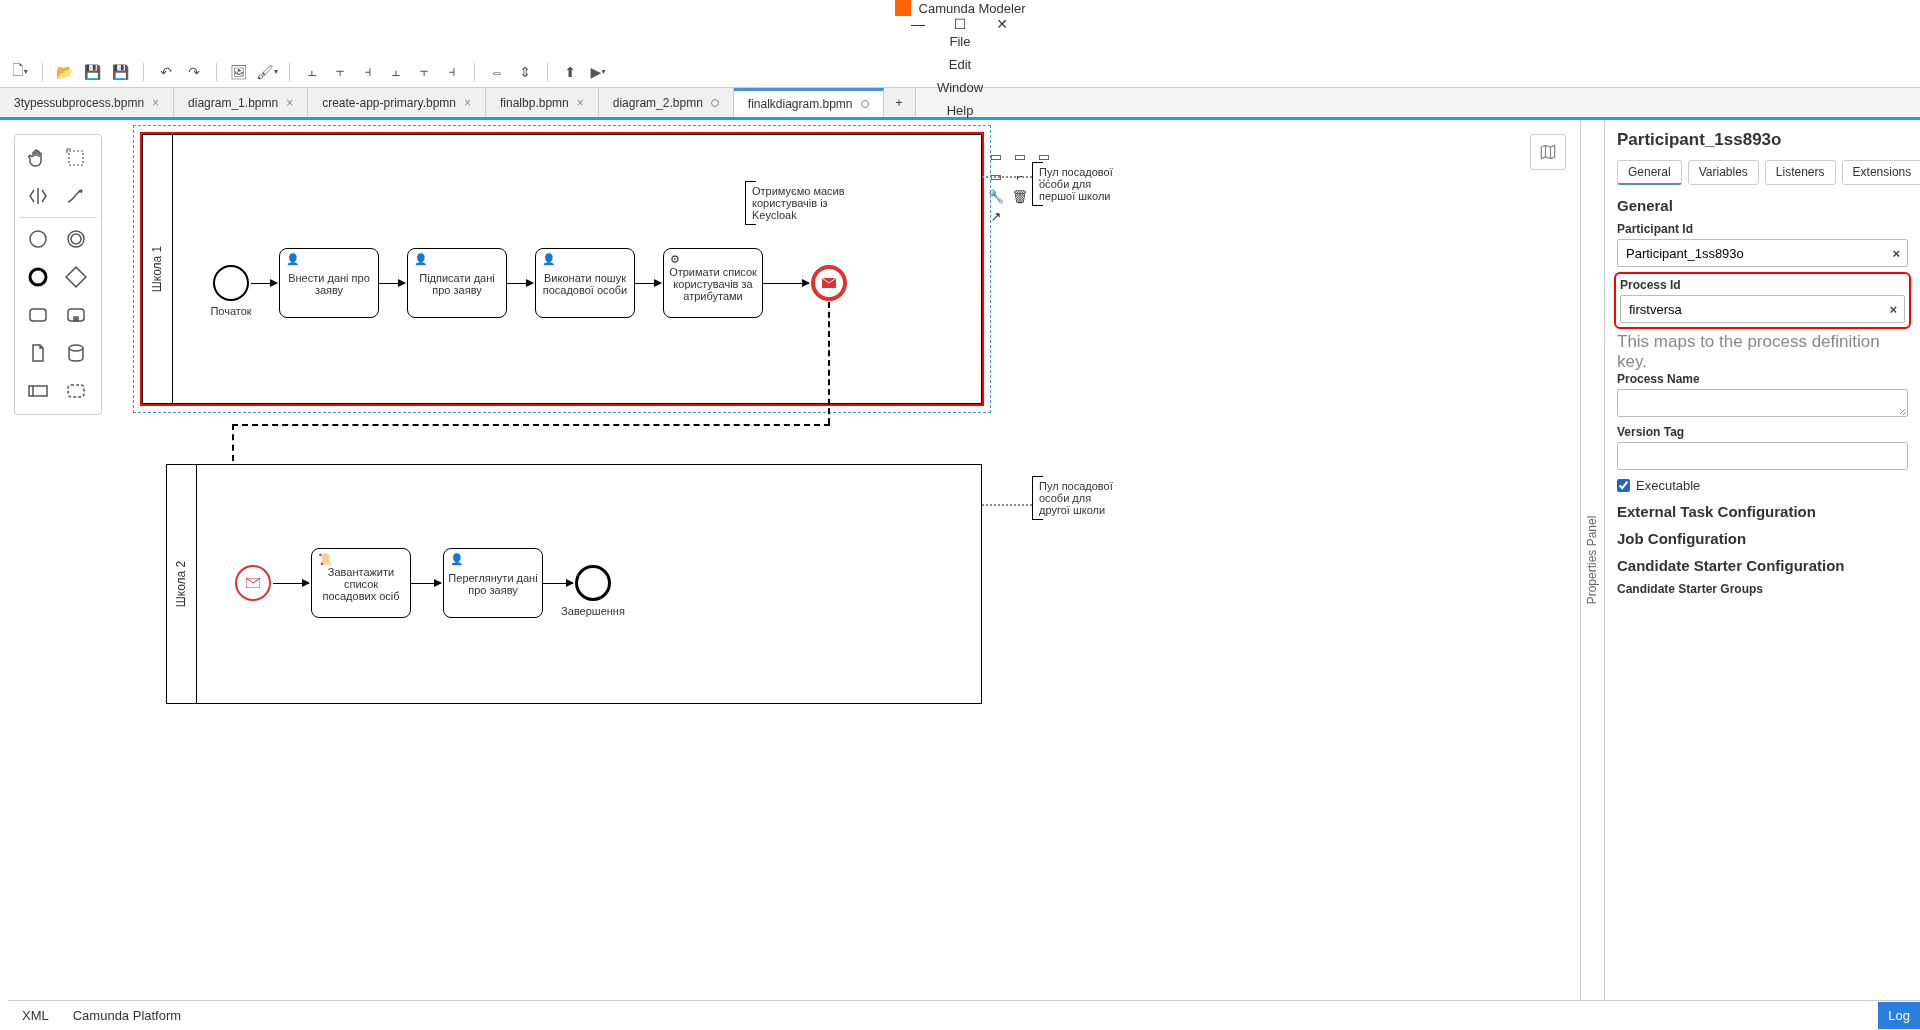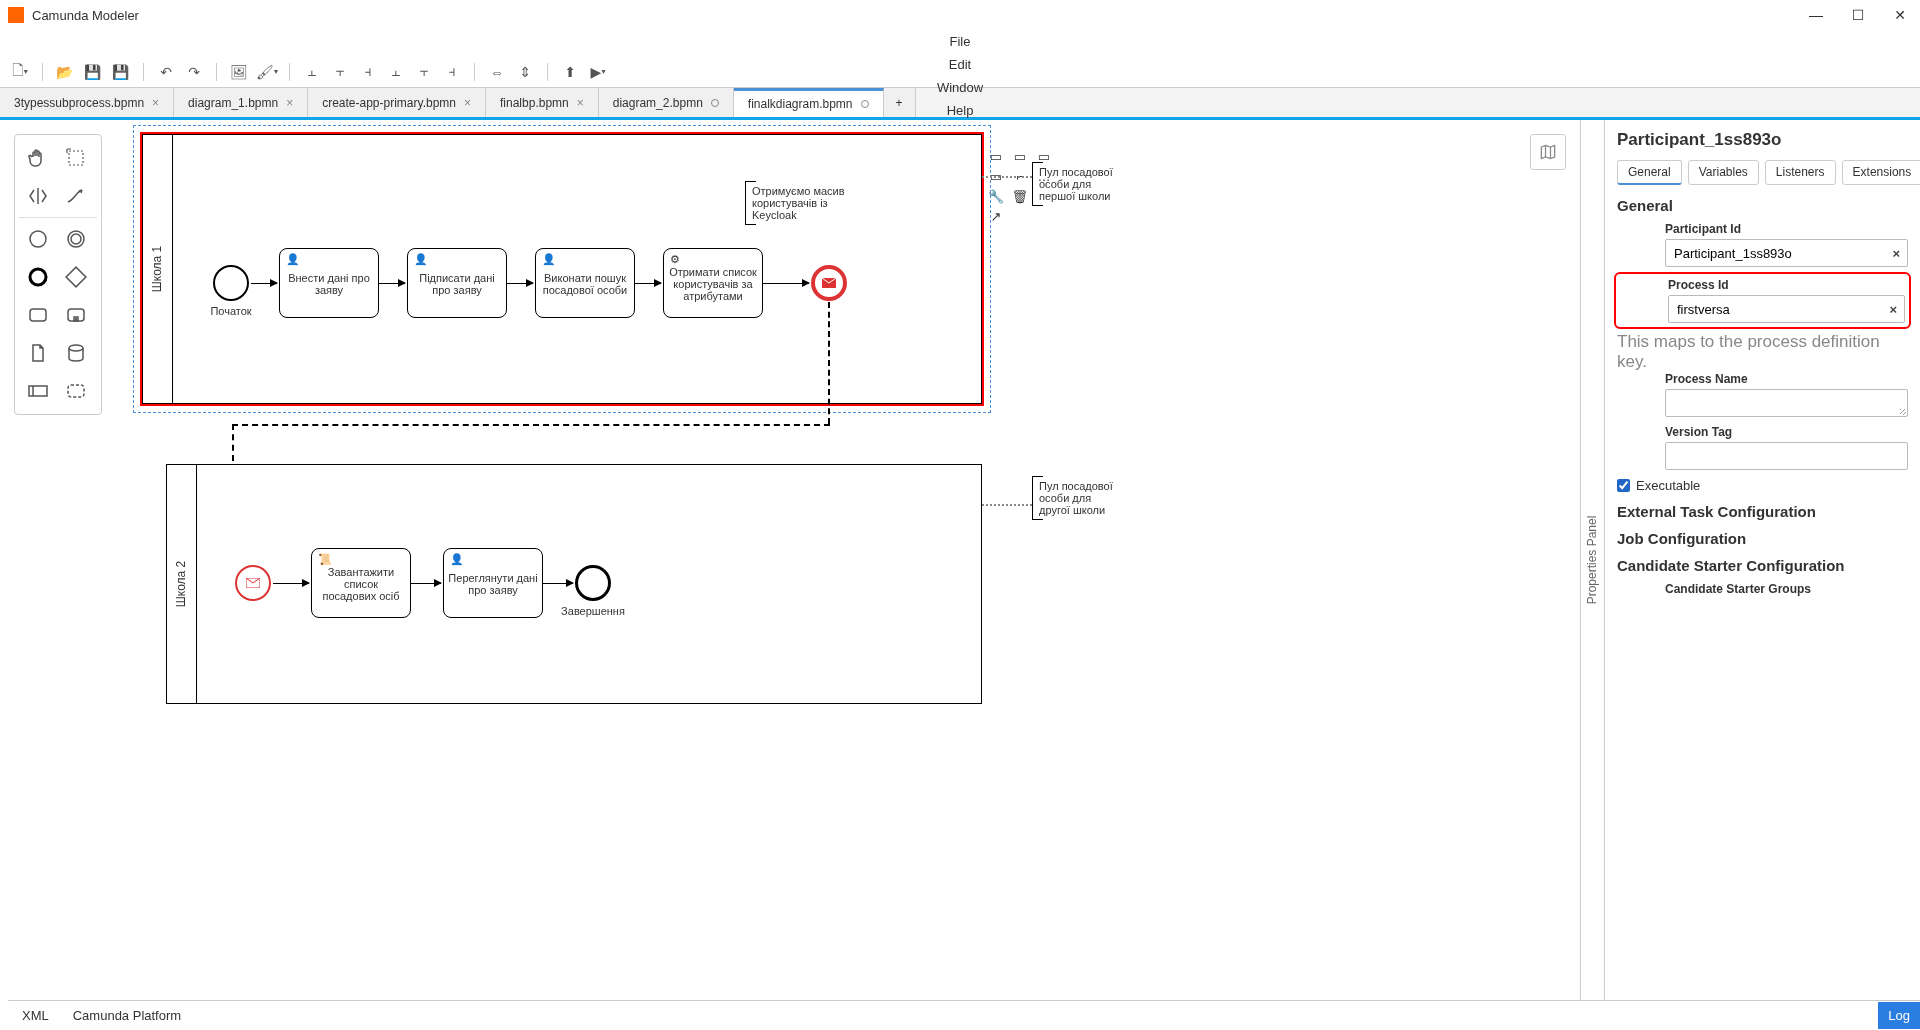--- a/index.html
+++ b/index.html
@@ -1,17 +1,17 @@
 <!DOCTYPE html>
 <html><head>
 <meta charset="utf-8">
 <style>
   * { box-sizing: border-box; margin: 0; padding: 0; font-family: -apple-system, BlinkMacSystemFont, "Segoe UI", Arial, sans-serif; }
   body { background: #fff; font-size: 13px; color: #333; overflow: hidden; }
-  .titlebar { display: flex; align-items: center; justify-content: space-between; height: 30px; padding: 0 8px; }
+  .titlebar { display: flex; align-items: center; justify-content: space-between; height: 30px; padding: 0 8px; flex-direction: column; }
   .titlebar-left { display: flex; align-items: center; gap: 8px; }
   .app-icon { width: 16px; height: 16px; background: #ff6400; display: inline-block; }
   .win-controls { display: flex; gap: 18px; font-size: 14px;}
   .win-btn { width: 24px; text-align: center; cursor: pointer; }
   .menubar { display: flex; gap: 4px; padding: 2px 4px; height: 26px; align-items: center; flex-direction: column; }
   .menu-item { padding: 2px 10px; cursor: pointer; }
   .toolbar { display: flex; align-items: center; gap: 4px; padding: 4px 8px; border-bottom: 1px solid #ccc; height: 32px; }
   .tb-btn { width: 24px; height: 24px; display: flex; align-items: center; justify-content: center; cursor: pointer; font-size: 14px; color: #555; }
   .tb-sep { width: 1px; height: 18px; background: #ccc; margin: 0 6px; }
   .tabs { display: flex; border-bottom: 3px solid #0ea5e9; height: 32px; align-items: stretch; background: #f4f4f4; }
@@ -54,21 +54,21 @@
   .props-toggle { width: 24px; border-right: 1px solid #ccc; display:flex;align-items:center;justify-content:center; }
   .props-toggle span { transform: rotate(-90deg); white-space:nowrap; font-size:12px; color:#666;}
   .props-body { flex:1; overflow-y:auto; padding: 10px 12px; }
   .props-body::-webkit-scrollbar{width:14px;}
   .props-body::-webkit-scrollbar-thumb{background:#ccc;border-radius:3px;}
   .props-title { font-size: 17px; font-weight: bold; margin-bottom: 10px; }
   .prop-tabs { display:flex; gap:6px; margin-bottom:12px;}
   .prop-tab { padding: 4px 10px; border:1px solid #ccc; border-radius:3px; font-size:12px; cursor:pointer; }
   .prop-tab.active { border-bottom:2px solid #4a90d9;}
   .section-h { font-size: 15px; font-weight:bold; margin: 10px 0 8px; }
-  .field { margin-bottom: 8px; margin-left: 48px; }
+  .field { margin-bottom: 8px; }
   .field label { display:block; font-size:12px; font-weight:bold; margin-bottom:3px; color:#333;}
   .field-input { width:100%; height:28px; border:1px solid #bbb; padding: 0 24px 0 8px; font-size:13px; border-radius:2px; position:relative;}
   .hl { outline: 2px solid #ff0000; outline-offset: 1px; border-radius:3px; padding:3px; margin-bottom:6px;}
   .help-text { font-size:17px; color:#888; margin-top:2px;}
   .chk-row { display:flex;align-items:center;gap:6px; margin:8px 0;}
   .chk-row input{accent-color:#2066c7;}
   .clear-x { position:absolute; right:8px; top:50%; transform:translateY(-50%); cursor:pointer; font-weight:bold;color:#444;}
   .input-wrap{position:relative;}
   .footer { position: fixed; bottom: 0; left: 8px; right: 0; height: 30px; border-top: 1px solid #ccc; display:flex; align-items:center; justify-content:space-between; padding: 0 0 0 14px; background:#fff;}
   .footer-left{display:flex;gap:24px;}

